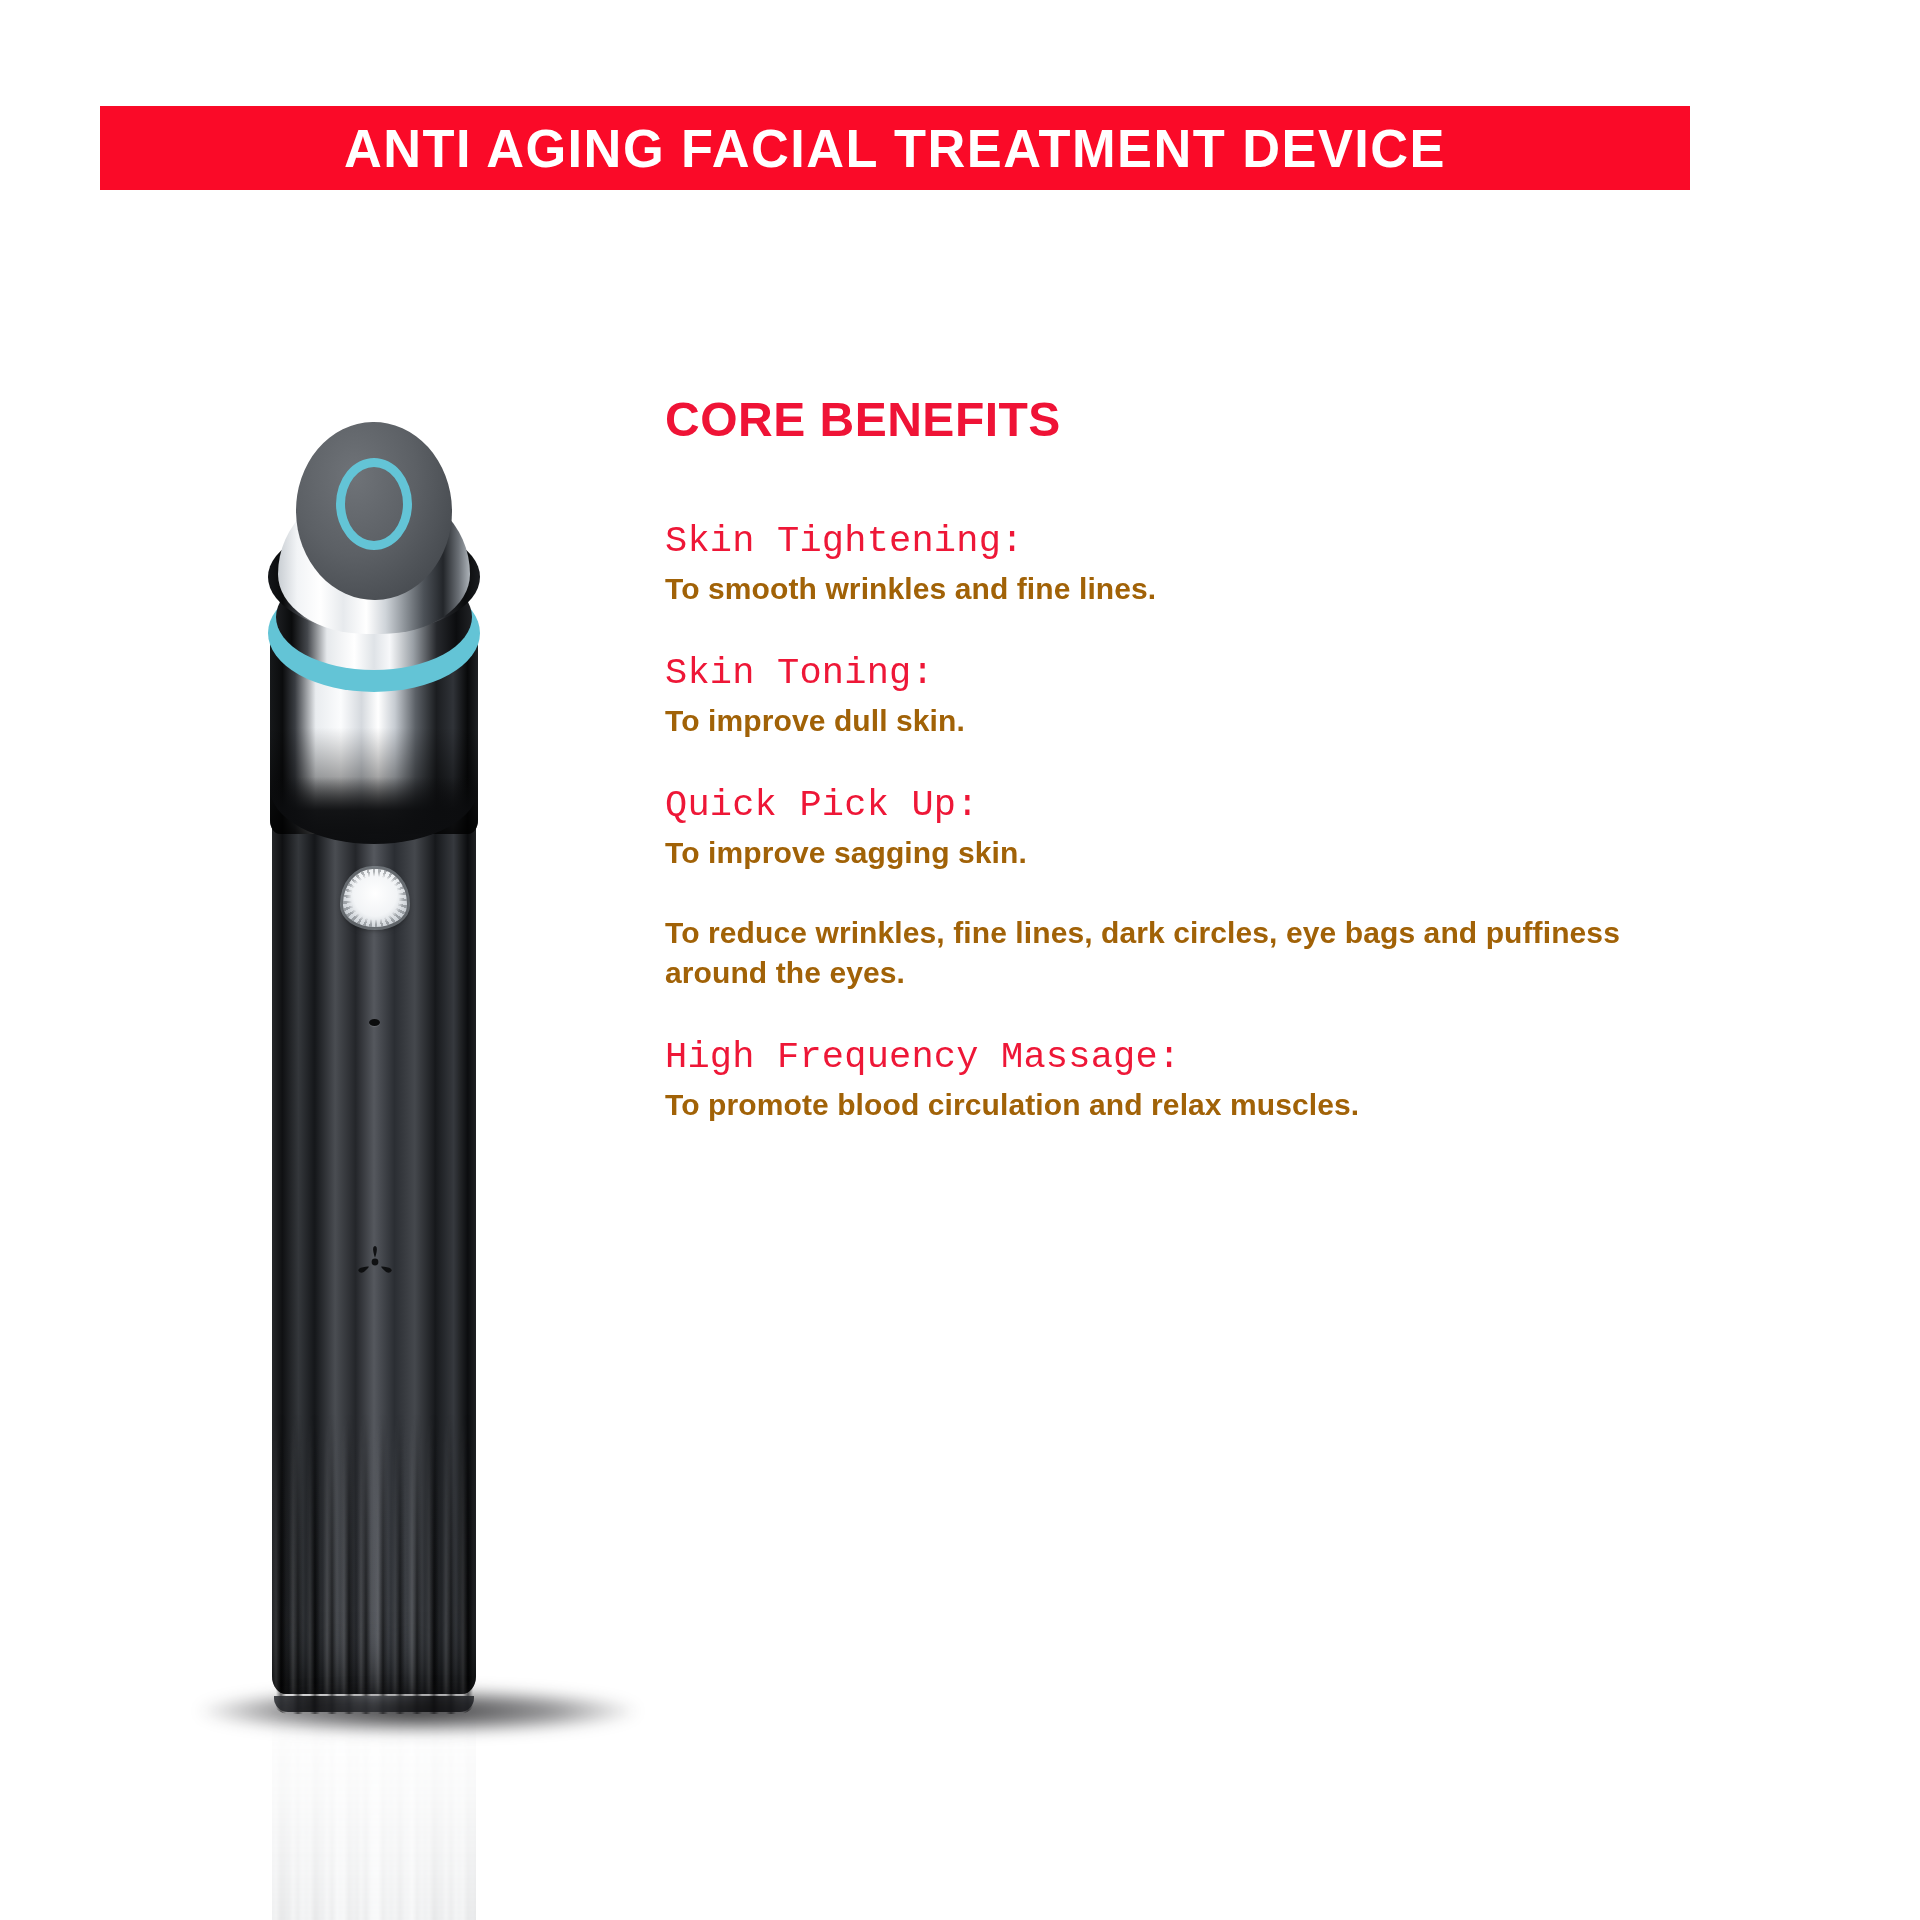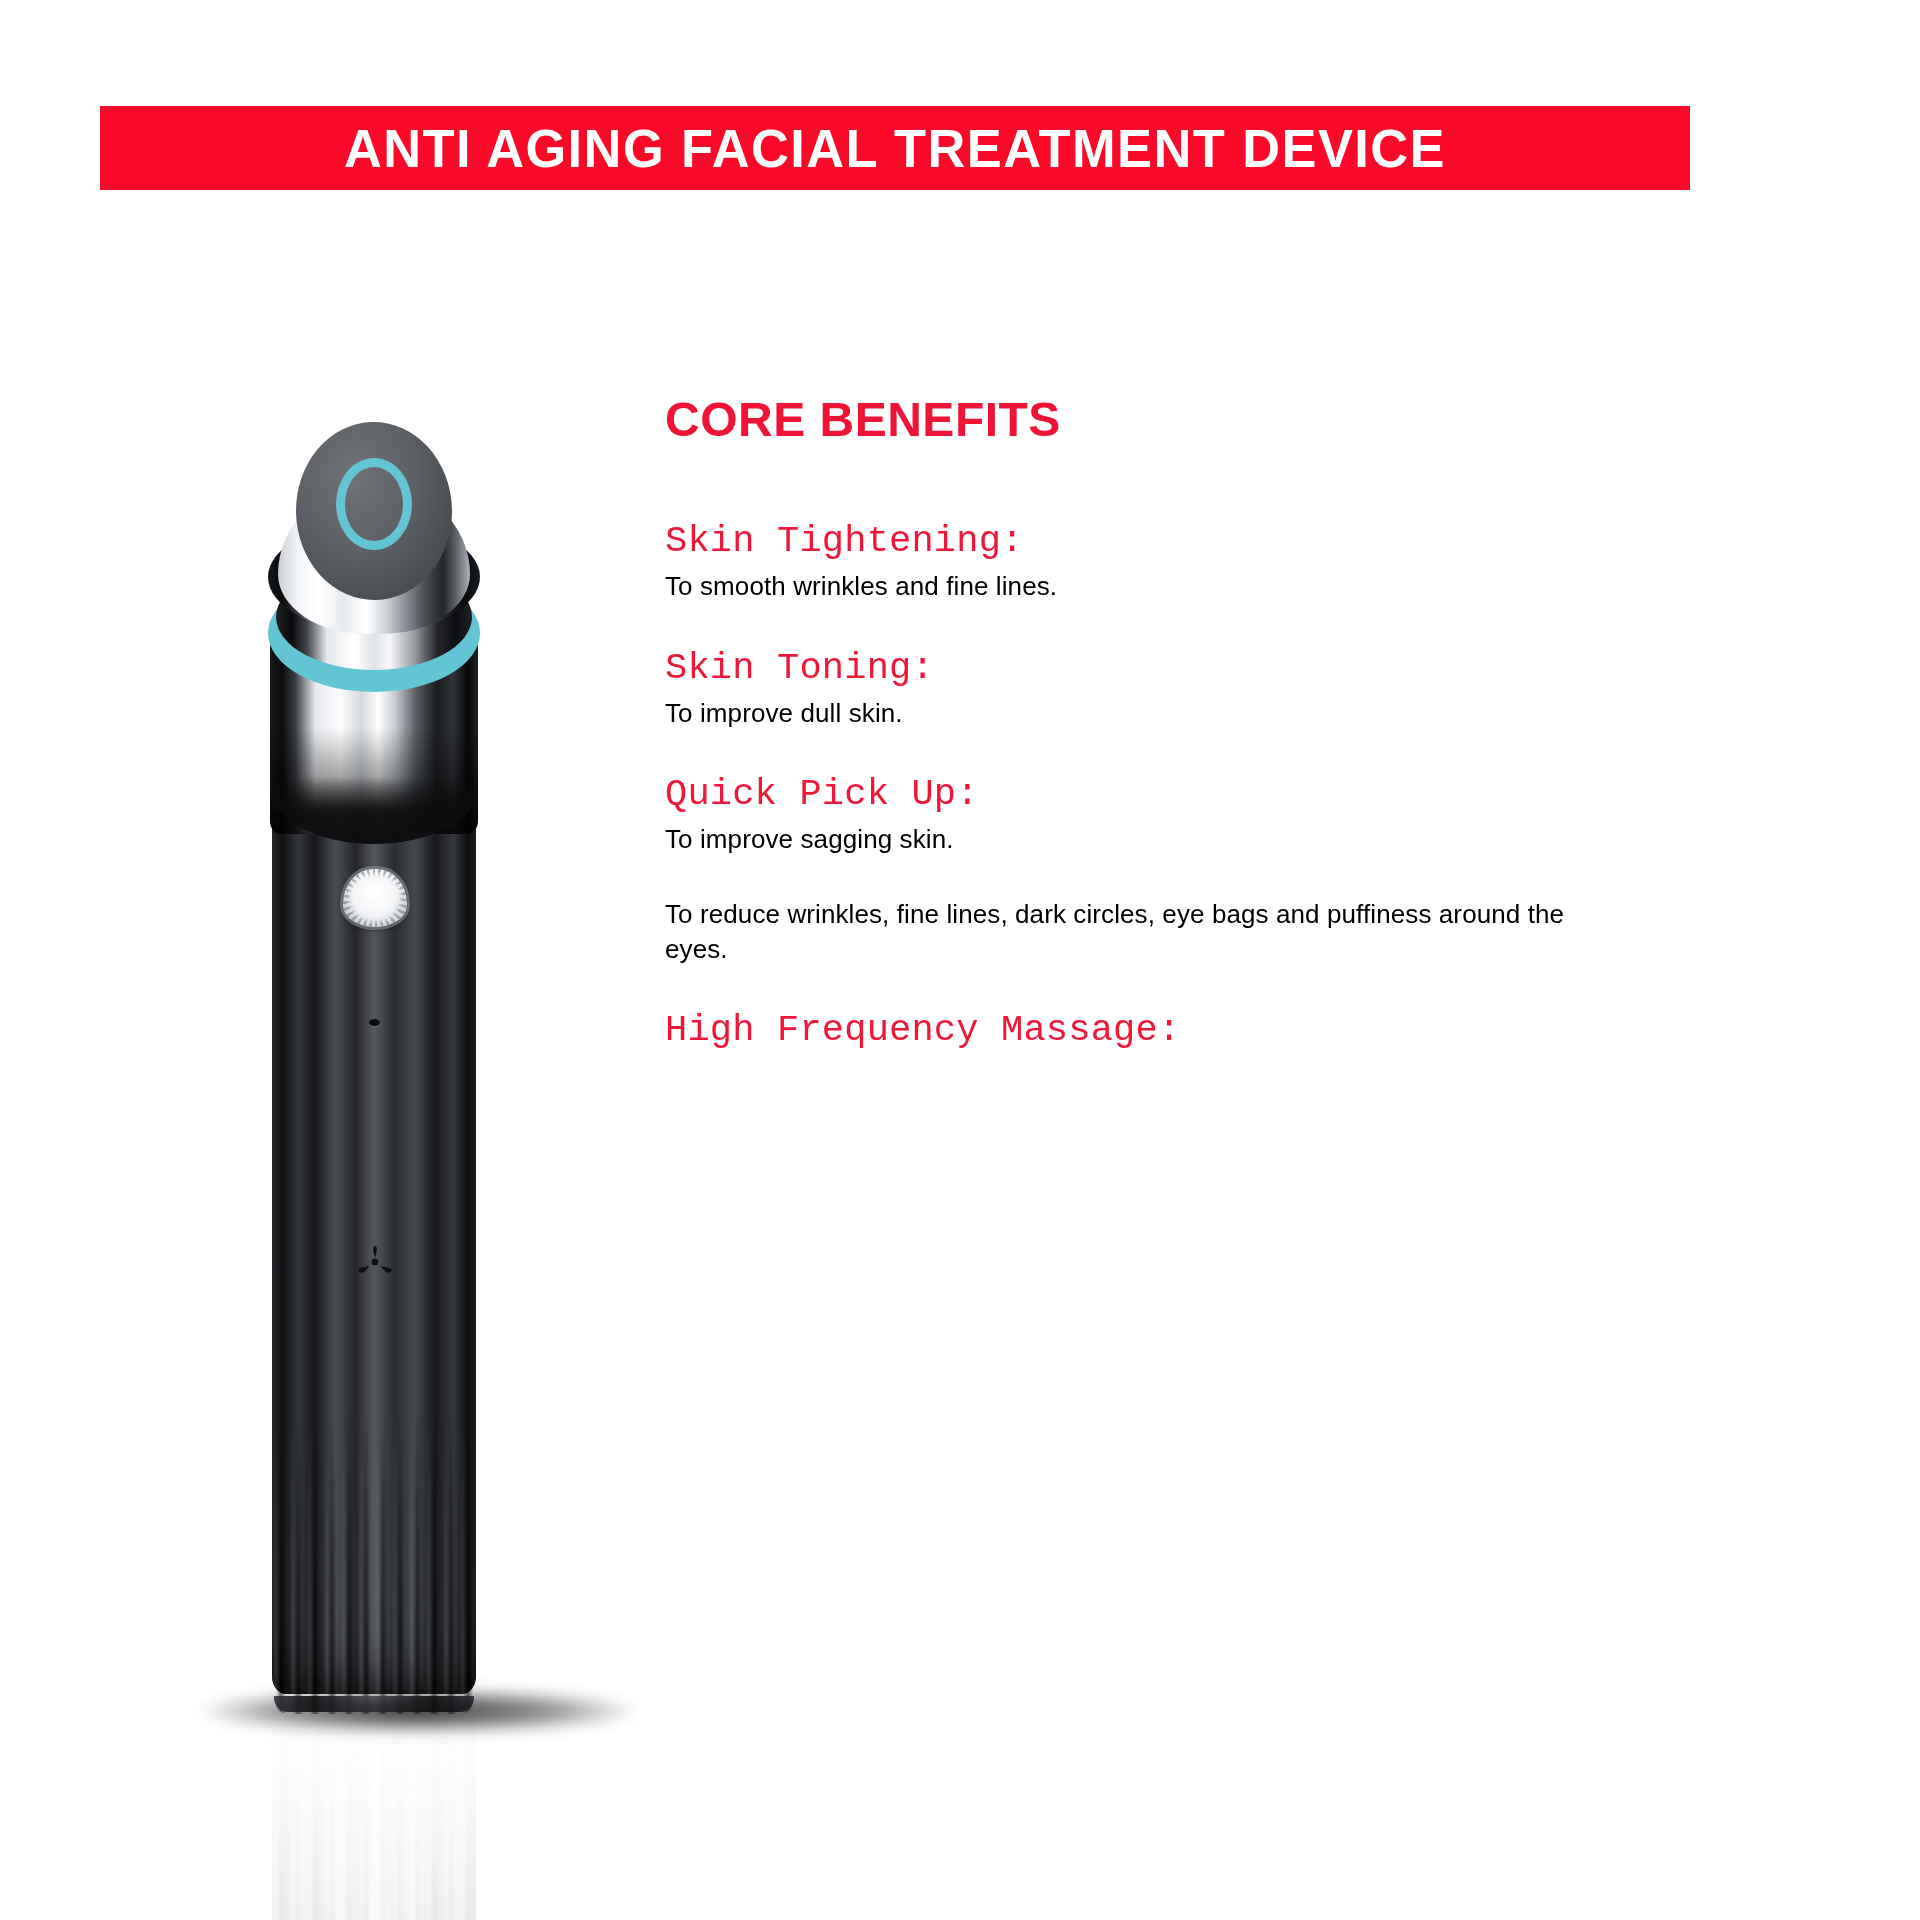--- a/index.html
+++ b/index.html
@@ -50,23 +50,23 @@
   .benefit-heading{
     color:#ee1737;
     font-size:37px;
     font-weight:400;
     line-height:1.35;
     margin:0 0 2px 0;
     letter-spacing:0.2px;
     font-family:Liberation Mono, monospace;
   }
   .benefit-body{
-    color:#000000;
-    font-size:26px;
-    font-weight:400;
+    color:#a16207;
+    font-size:30px;
+    font-weight:700;
     line-height:1.33;
     margin:0;
     letter-spacing:0.1px;
     max-width:965px;
   }
 
   
   .device-stage{
     position:absolute;
     left:170px;top:400px;
@@ -376,17 +376,18 @@
       <p class="benefit-body">To improve sagging skin.</p>
     </div>
 
 
     <div class="benefit">
       <p class="benefit-body">To reduce wrinkles, fine lines, dark circles, eye bags and puffiness around the eyes.</p>
     </div>
 
     <div class="benefit">
       <p class="benefit-heading">High Frequency Massage:</p>
+      <p class="benefit-body">To promote blood circulation and relax muscles.</p>
     </div>
 
   </div>
 
 </div>
 
 </body></html>

